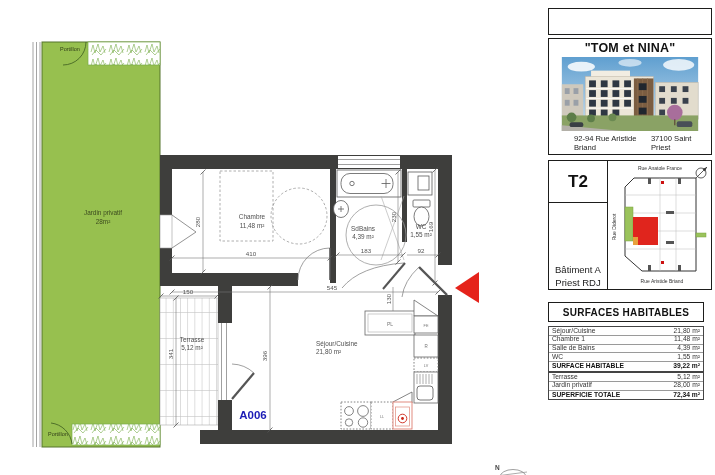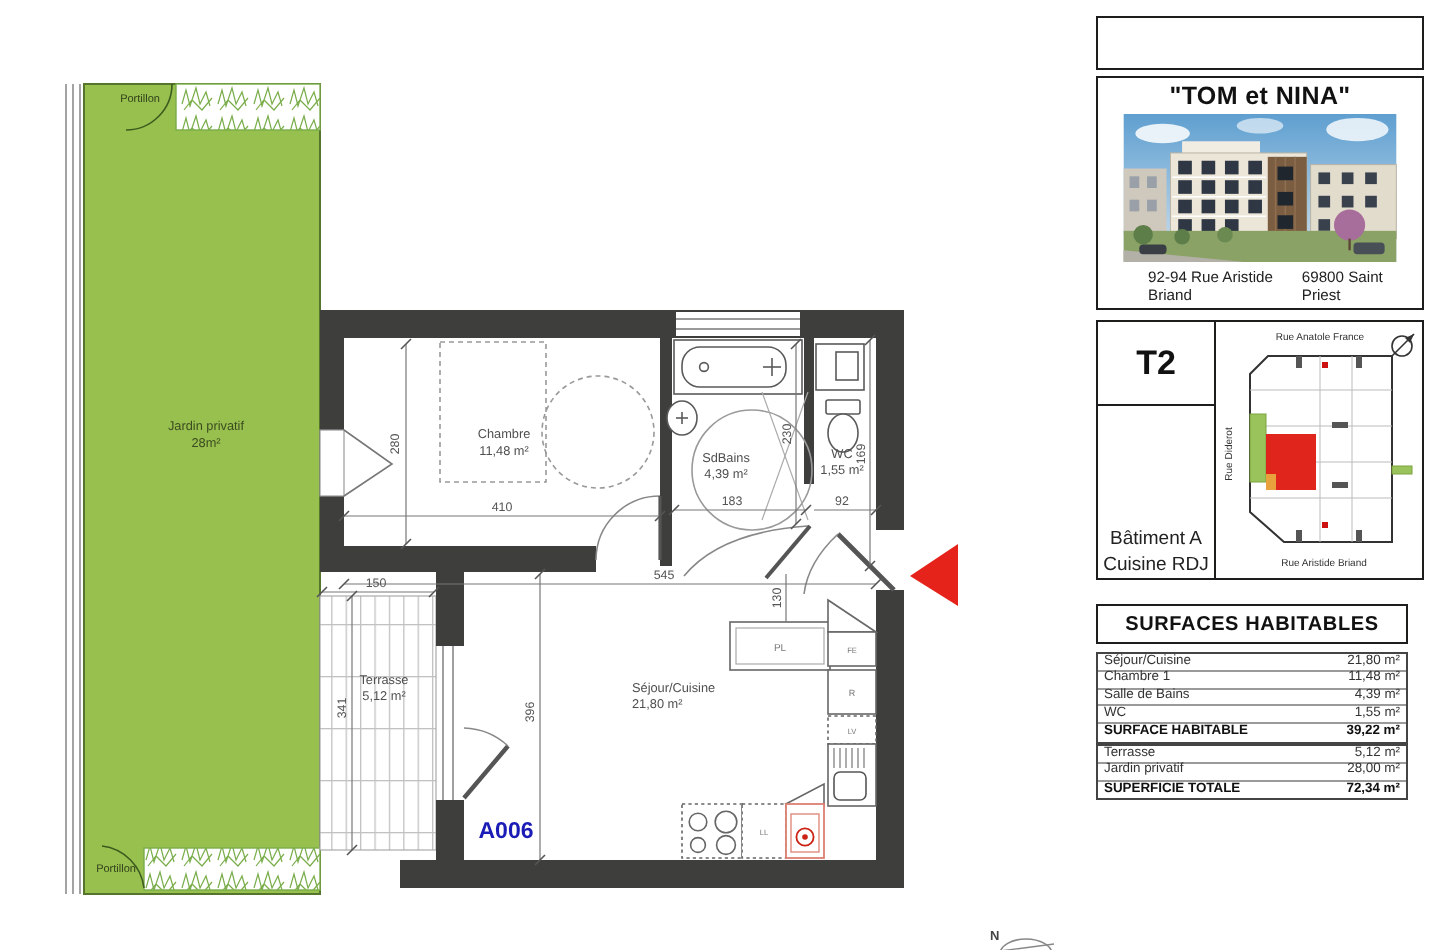--- a/index.html
+++ b/index.html
@@ -330,33 +330,33 @@
           <circle cx="52" cy="62" r="4" fill="#6b8a52"></circle>
         <circle cx="116" cy="57" r="8" fill="#a86e9b"></circle>
           <line x1="116" y1="64" x2="116" y2="70" stroke="#5c4636" stroke-width="1.2"></line>
         <polygon points="0,70 62,76 0,76" fill="#b3b0a8"></polygon>
         <rect x="8" y="67" width="14" height="5" rx="2" fill="#3a3f45"></rect>
         <rect x="118" y="66" width="16" height="6" rx="2" fill="#494f57"></rect>
       </svg>
     </div>
     <div class="addr-row">
       <span>92-94 Rue Aristide Briand</span>
-      <span>69800 Saint Priest</span>
+      <span>37100 Saint Priest</span>
     </div>
   </div>
 
   
   <div class="pbox idbox" style="left:548px; top:160px; width:164px; height:130px;">
     <div class="id-left">
       <div class="id-cell" style="height:42px;">
         <span class="t2">T2</span>
       </div>
       <div class="id-cell" style="flex:1;justify-content:flex-end;">
         <span class="bat">Bâtiment A</span>
-        <span class="bat">Cuisine RDJ</span>
+        <span class="bat">Priest RDJ</span>
       </div>
     </div>
     <div style="flex:1; position:relative;">
       <svg width="103" height="127" viewBox="0 0 103 127">
         <text x="52" y="9" font-size="5" fill="#333" text-anchor="middle">Rue Anatole France</text>
         <g stroke="#333" fill="none" stroke-width="0.8">
           <circle cx="93" cy="12" r="5"></circle>
           <line x1="87" y1="18" x2="99" y2="6"></line>
           <polygon points="99,6 94.5,8 97,10.5" fill="#333" stroke="none"></polygon>
         </g>

